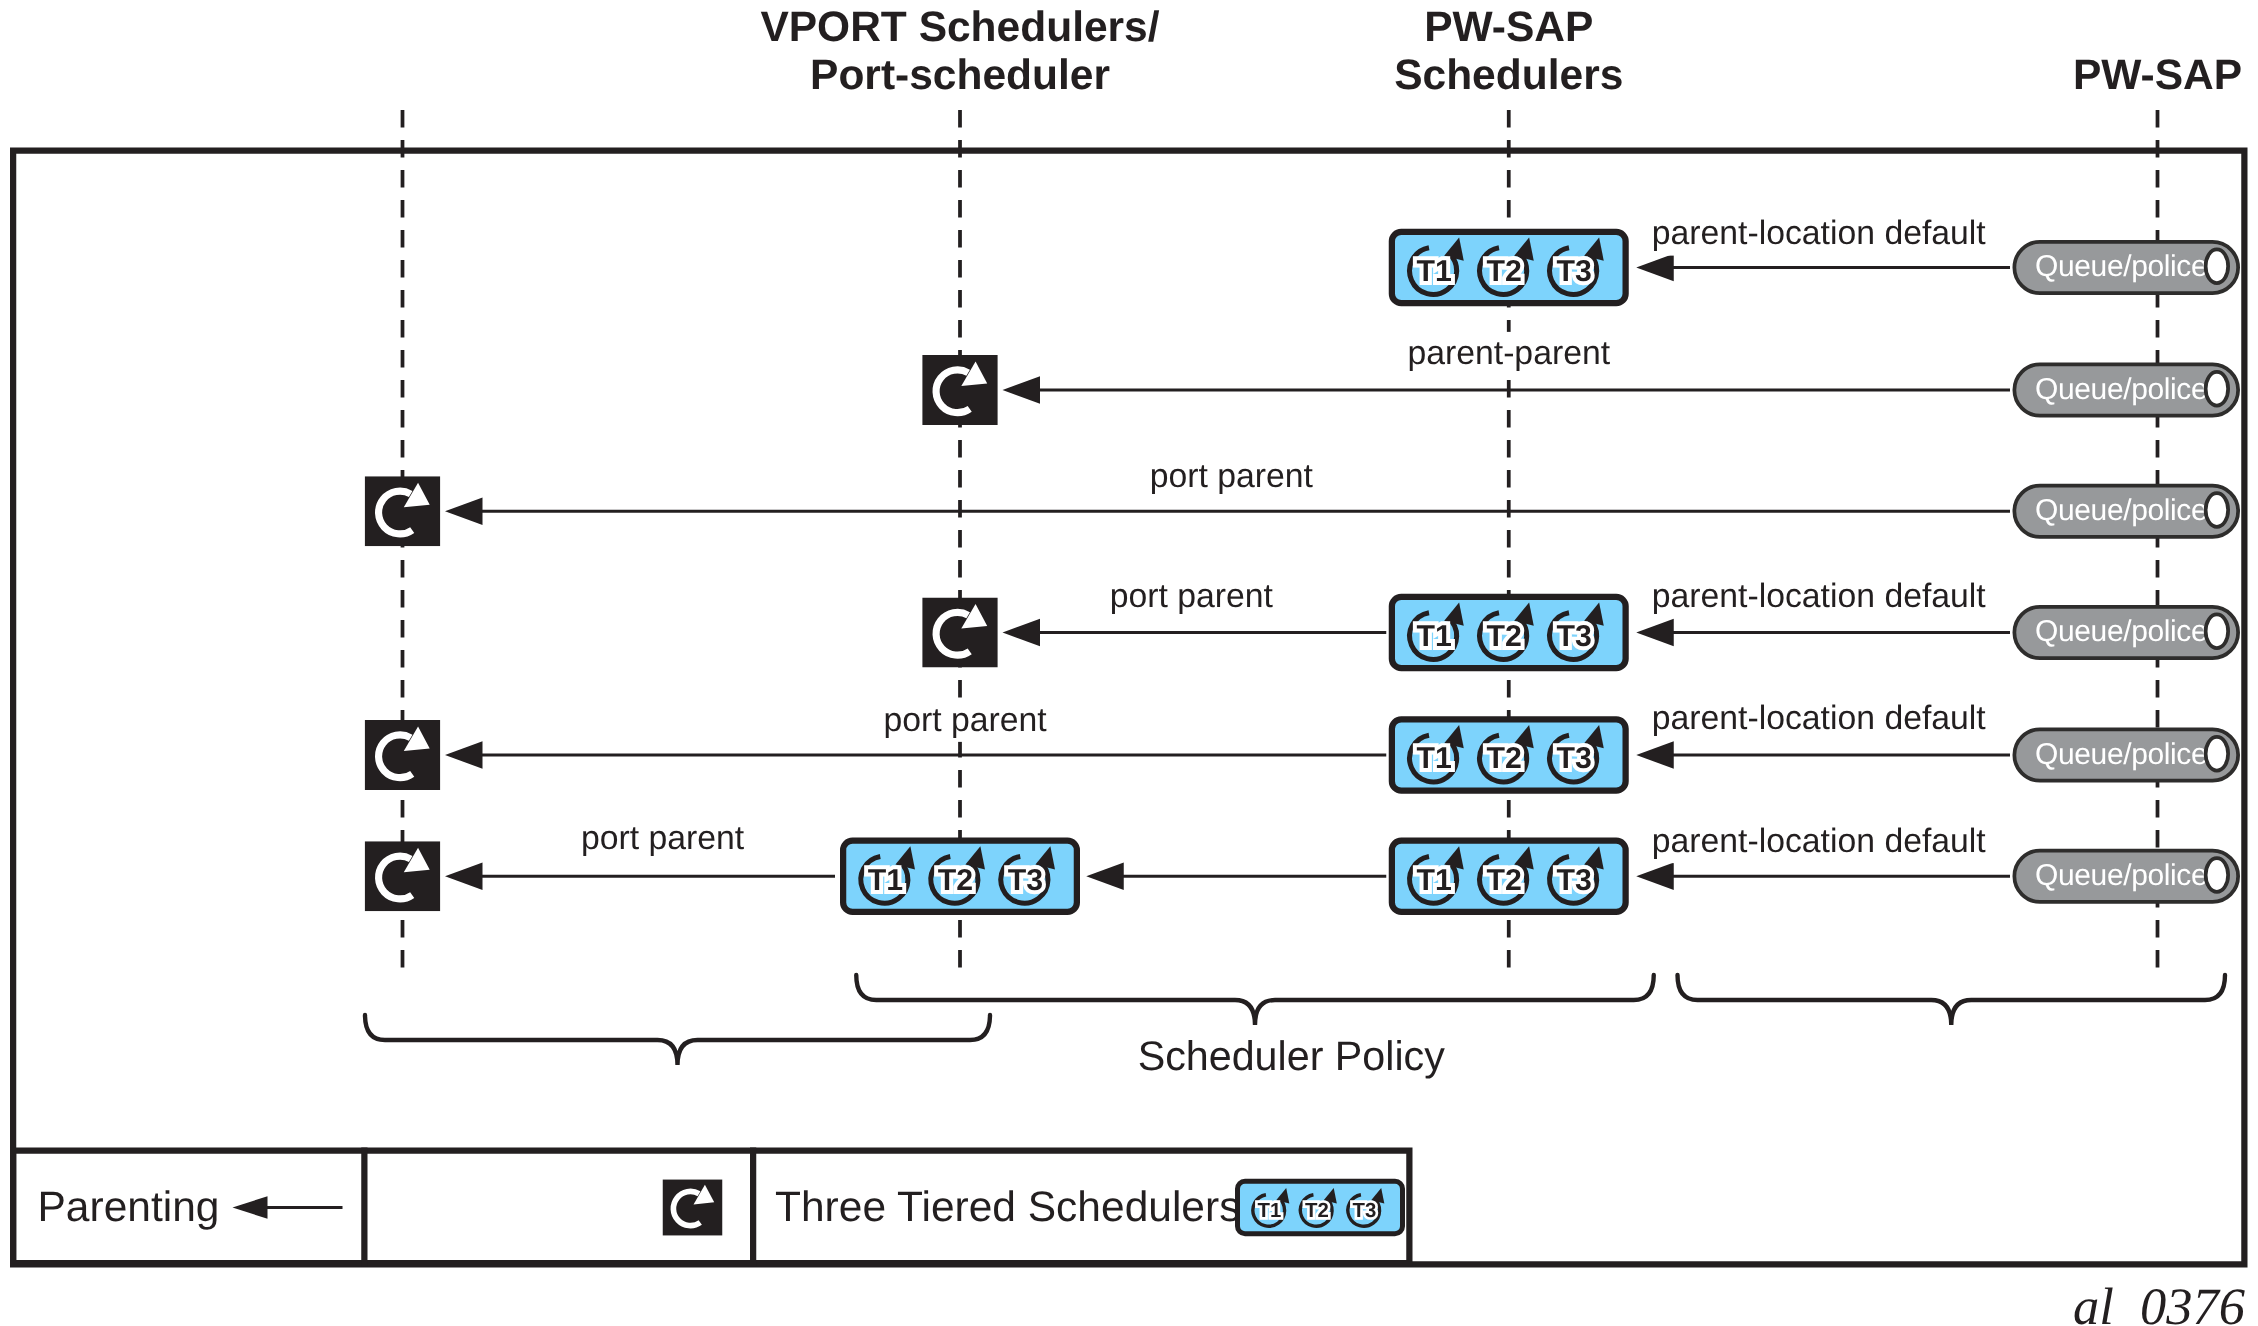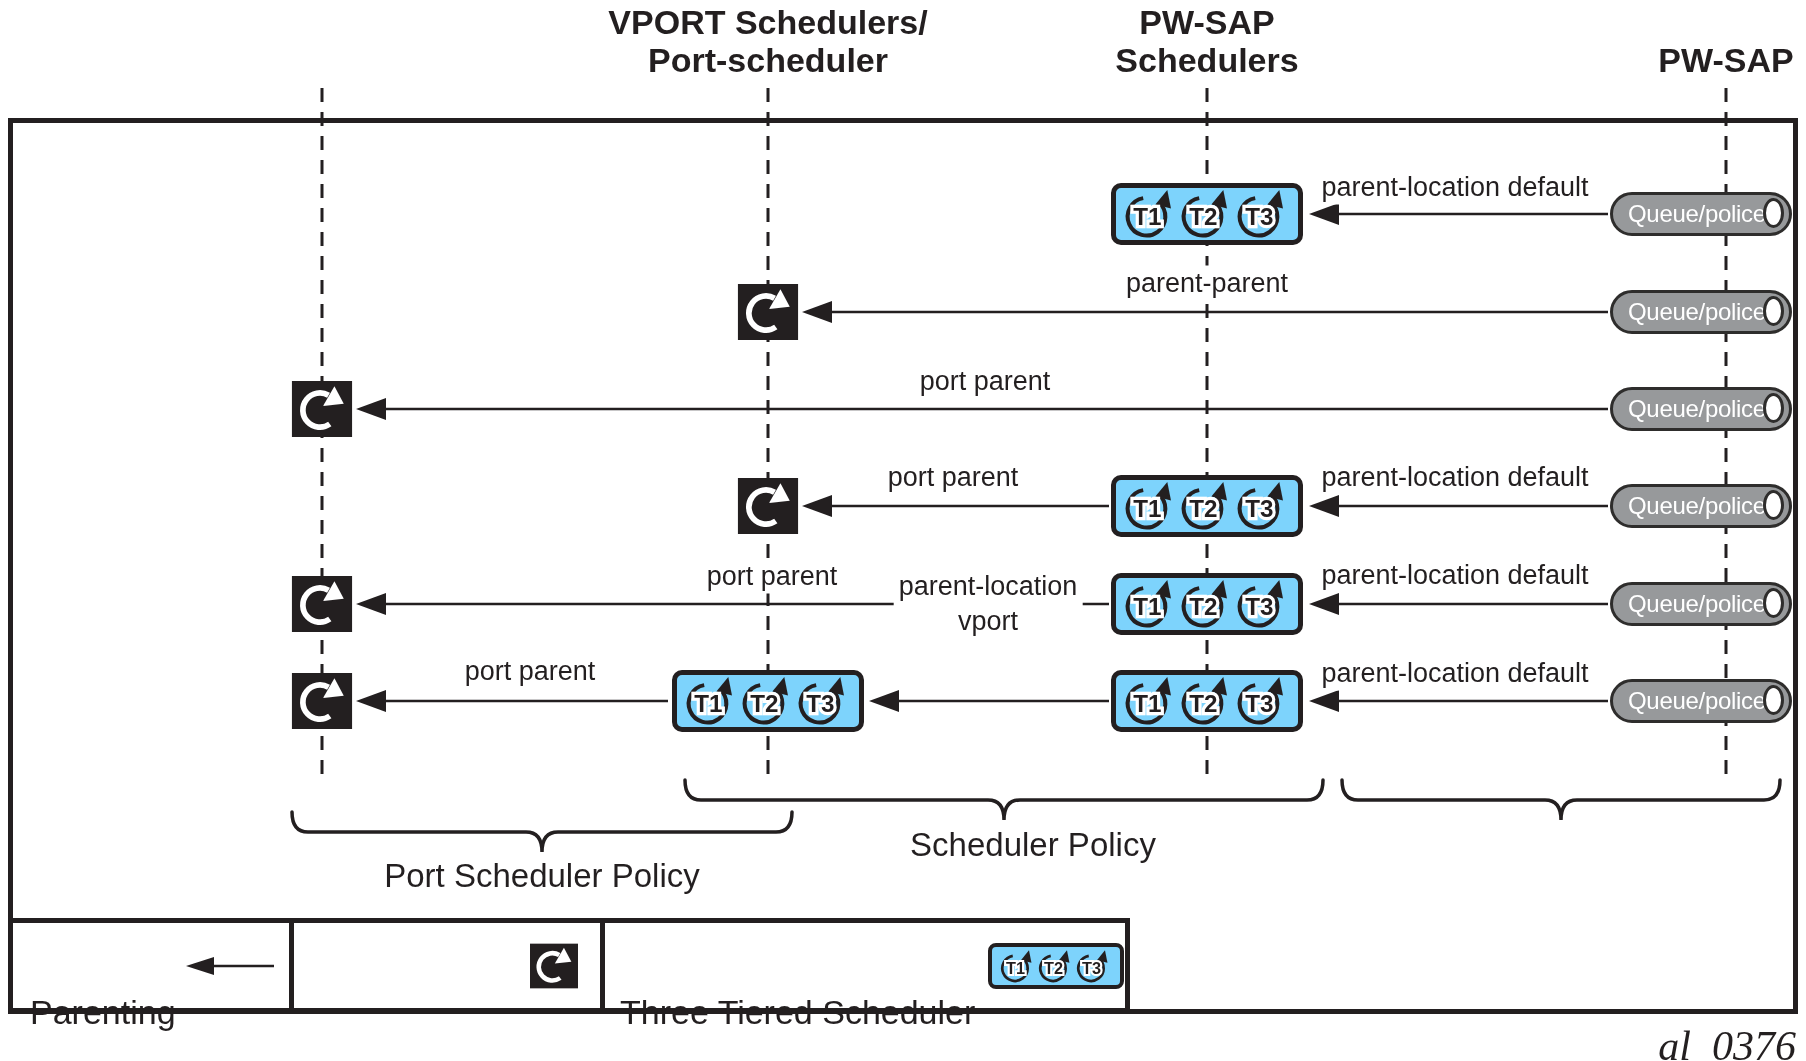--- a/index.html
+++ b/index.html
@@ -56,21 +56,21 @@
   .pill::after {
     content:""; position:absolute; right:5px; top:3px; width:21px; height:30px;
     background:#fff; border:3.5px solid var(--pill-edge); border-radius:50%;
     box-sizing:border-box;
   }
   .legend-box {
     position:absolute; left:8px; top:918px; width:1122px; height:95px;
     border:5px solid var(--ink); box-sizing:border-box;
   }
   .ldiv { position:absolute; top:918px; width:5px; height:95px; background:var(--ink); }
-  .ltext { position:absolute; font-size:34px; line-height:40px; white-space:nowrap;margin-top:46px; }
+  .ltext { position:absolute; font-size:34px; line-height:40px; white-space:nowrap; }
   .figid {
     position:absolute; right:10px; top:1022px; font-family:Liberation Serif, serif;
     font-style:italic; font-size:42px;
   }
 </style>
 </head>
 <body>
 
 <div class="canvas">
 
@@ -152,24 +152,20 @@
   </div>
 
   <div class="elab" style="left:1455px; top:187px">parent-location default</div>
   <div class="elab" style="left:1207px; top:283px">parent-parent</div>
   <div class="elab" style="left:985px;  top:381px">port parent</div>
   <div class="elab" style="left:953px;  top:477px">port parent</div>
   <div class="elab" style="left:1455px; top:477px">parent-location default</div>
   <div class="elab" style="left:772px;  top:576px">port parent</div>
   <div class="elab" style="left:1455px; top:575px">parent-location default</div>
   <div class="elab" style="left:530px;  top:671px">port parent</div>
-  <div class="elab" style="left:988px;  top:604px">
-    <div>parent-location</div>
-    <div>vport</div>
-  </div>
   <div class="elab" style="left:1455px; top:673px">parent-location default</div>
 
   <div class="tier-box" style="left:1111px; top:183px">
       <svg class="tier" viewBox="0 0 62 58">
         <path class="tier-arc" d="M22.3 11.3 A21 21 0 1 0 39.5 15.9"></path>
         <polygon class="tier-head" points="47,2 38,21 56,21" transform="rotate(14 47 11)"></polygon>
         <text x="27" y="41">T1</text>
       </svg>
       <svg class="tier" viewBox="0 0 62 58">
         <path class="tier-arc" d="M22.3 11.3 A21 21 0 1 0 39.5 15.9"></path>
@@ -299,35 +295,34 @@
   <div class="pill" style="left:1610px; top:484px">
       <span>Queue/policer</span>
     </div>
   <div class="pill" style="left:1610px; top:582px">
       <span>Queue/policer</span>
     </div>
   <div class="pill" style="left:1610px; top:679px">
       <span>Queue/policer</span>
     </div>
 
-  <div class="plab" style="left:542px;  top:876px">Port Scheduler Policy</div>
   <div class="plab" style="left:1033px; top:845px">Scheduler Policy</div>
 
   <div class="legend-box"></div>
   <div class="ldiv" style="left:289px"></div>
   <div class="ldiv" style="left:600px"></div>
   <div class="ltext" style="left:30px; top:946px">Parenting</div>
   <span class="ps-wrap" style="left:530px; top:943px; width:48px; height:46px">
       <svg viewBox="0 0 58 54">
         <rect width="58" height="54" fill="#231f20"></rect>
         <path d="M35.3 13.7 A16.5 16.5 0 1 0 36.5 41.5" fill="none" stroke="#fff" stroke-width="5.5"></path>
         <polygon points="41,5 30,24 50,22" fill="#fff"></polygon>
       </svg>
     </span>
-  <div class="ltext" style="left:620px; top:946px">Three Tiered Scheduler</div>
+  <div class="ltext" style="left:620px; top:946px">Three Tiered Schedulers</div>
   <div class="tier-box mini" style="left:988px; top:943px">
       <svg class="tier" viewBox="0 0 62 58">
         <path class="tier-arc" d="M22.3 11.3 A21 21 0 1 0 39.5 15.9"></path>
         <polygon class="tier-head" points="47,2 38,21 56,21" transform="rotate(14 47 11)"></polygon>
         <text x="27" y="41">T1</text>
       </svg>
       <svg class="tier" viewBox="0 0 62 58">
         <path class="tier-arc" d="M22.3 11.3 A21 21 0 1 0 39.5 15.9"></path>
         <polygon class="tier-head" points="47,2 38,21 56,21" transform="rotate(14 47 11)"></polygon>
         <text x="27" y="41">T2</text>

